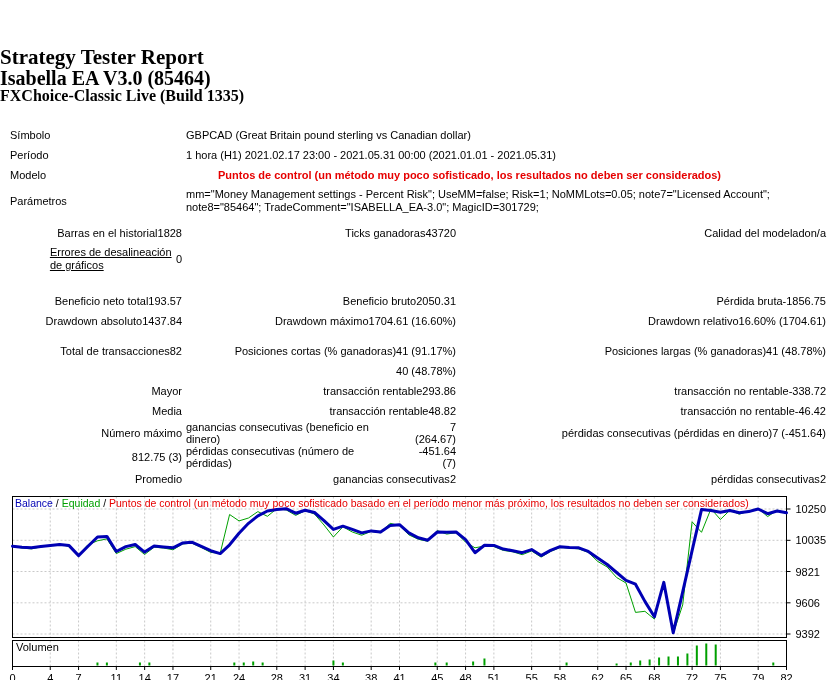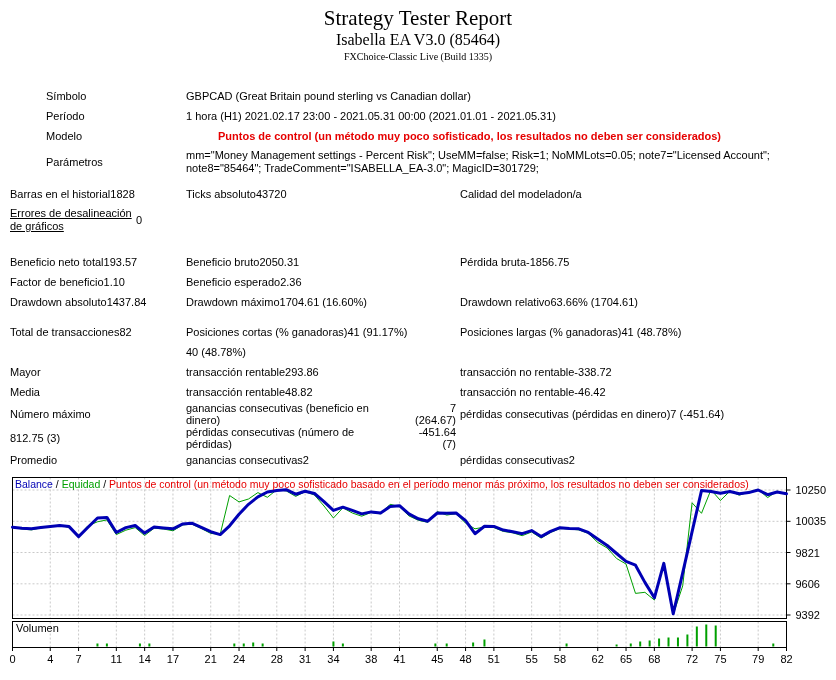--- a/index.html
+++ b/index.html
@@ -1,28 +1,28 @@
 <!DOCTYPE html>
 <html><head>
 <meta charset="utf-8">
 <style>
   html,body{margin:0;padding:0;background:#ffffff;}
   body{width:836px;height:680px;font-family:"Liberation Sans","DejaVu Sans",sans-serif;font-size:11px;color:#000;overflow:hidden;}
-  .header{text-align:center;font-family:"Liberation Serif","DejaVu Serif",serif;font-weight:normal;}
+  .header{font-family:"Liberation Serif","DejaVu Serif",serif;font-weight:bold;margin-top:39px;}
   .header .t1{font-size:21px;padding-top:6px;line-height:24px;}
-  .header .t2{font-size:16px;line-height:19px;}
-  .header .t3{font-size:10px;line-height:15px;}
+  .header .t2{font-size:20px;line-height:19px;}
+  .header .t3{font-size:16px;line-height:15px;}
   .report{margin:22px 10px 0 10px;}
   .irow{display:grid;grid-template-columns:172px 650px;column-gap:4px;min-height:20px;align-items:center;}
-  .irow .lab{align-self:center;margin-left:36px;}
+  .irow .lab{align-self:center;}
   .irow .val{align-self:center;}
   .red{color:#e60000;font-weight:bold;padding-left:32px;}
   .params .val{line-height:13px;padding:3px 0;}
   .srow{display:grid;grid-template-columns:172px 270px 366px;column-gap:4px;min-height:20px;}
-  .cell{display:flex;justify-content:flex-start;align-items:center;min-height:20px;}
+  .cell{display:flex;justify-content:flex-end;align-items:center;min-height:20px;}
   .cell .lab{text-align:left;}
   .cell .val{text-align:right;}
   .wraplab .lab{max-width:126px;line-height:13px;text-decoration:underline;}
   .wraplab{min-height:32px;}
   .wraplab .cell{min-height:32px;} .sp16{height:16px;} .sp10{height:10px;} .sp6{height:6px;}
   .chartwrap{margin-top:4px;}
   svg text{font-family:"Liberation Sans","DejaVu Sans",sans-serif;}
 </style>
 </head>
 <body>
@@ -53,21 +53,21 @@
   </div>
 
   <div class="sp6"></div>
 
   <div class="srow">
     <div class="cell">
         <span class="lab">Barras en el historial</span>
         <span class="val">1828</span>
       </div>
     <div class="cell">
-        <span class="lab">Ticks absoluto</span>
+        <span class="lab">Ticks ganadoras</span>
         <span class="val">43720</span>
       </div>
     <div class="cell">
         <span class="lab">Calidad del modelado</span>
         <span class="val">n/a</span>
       </div>
   </div>
   <div class="srow wraplab">
     <div class="cell">
         <span class="lab">Errores de desalineación de gráficos</span>
@@ -88,44 +88,30 @@
         <span class="lab">Beneficio bruto</span>
         <span class="val">2050.31</span>
       </div>
     <div class="cell">
         <span class="lab">Pérdida bruta</span>
         <span class="val">-1856.75</span>
       </div>
   </div>
   <div class="srow">
     <div class="cell">
-        <span class="lab">Factor de beneficio</span>
-        <span class="val">1.10</span>
-      </div>
-    <div class="cell">
-        <span class="lab">Beneficio esperado</span>
-        <span class="val">2.36</span>
-      </div>
-    <div class="cell">
-        <span class="lab"></span>
-        <span class="val"></span>
-      </div>
-  </div>
-  <div class="srow">
-    <div class="cell">
         <span class="lab">Drawdown absoluto</span>
         <span class="val">1437.84</span>
       </div>
     <div class="cell">
         <span class="lab">Drawdown máximo</span>
         <span class="val">1704.61 (16.60%)</span>
       </div>
     <div class="cell">
         <span class="lab">Drawdown relativo</span>
-        <span class="val">63.66% (1704.61)</span>
+        <span class="val">16.60% (1704.61)</span>
       </div>
   </div>
 
   <div class="sp10"></div>
 
   <div class="srow">
     <div class="cell">
         <span class="lab">Total de transacciones</span>
         <span class="val">82</span>
       </div>

